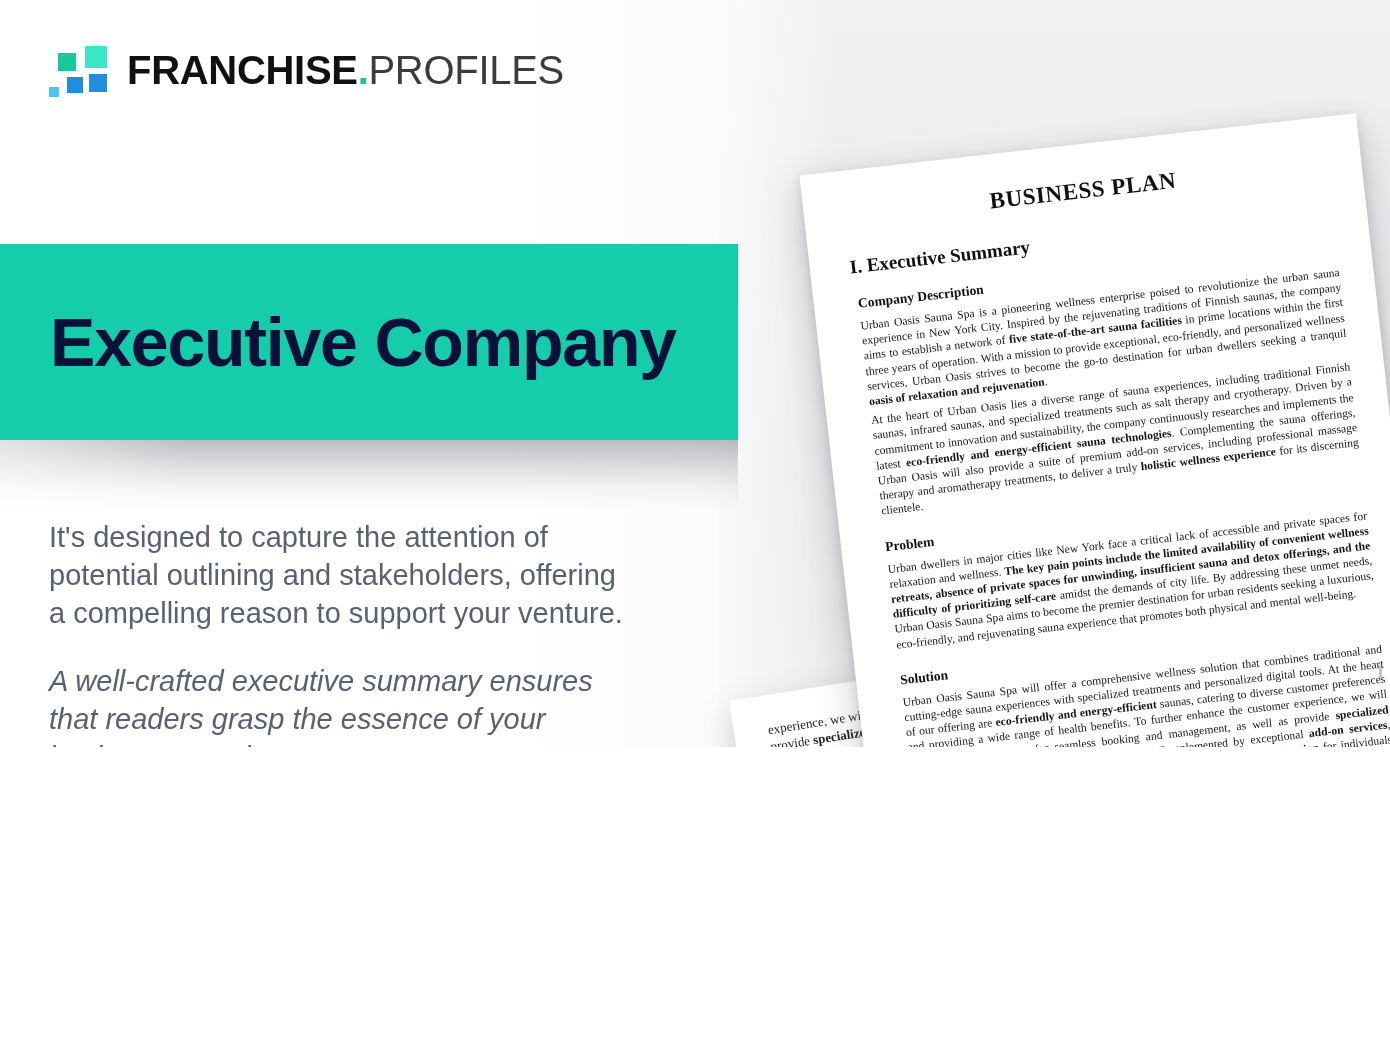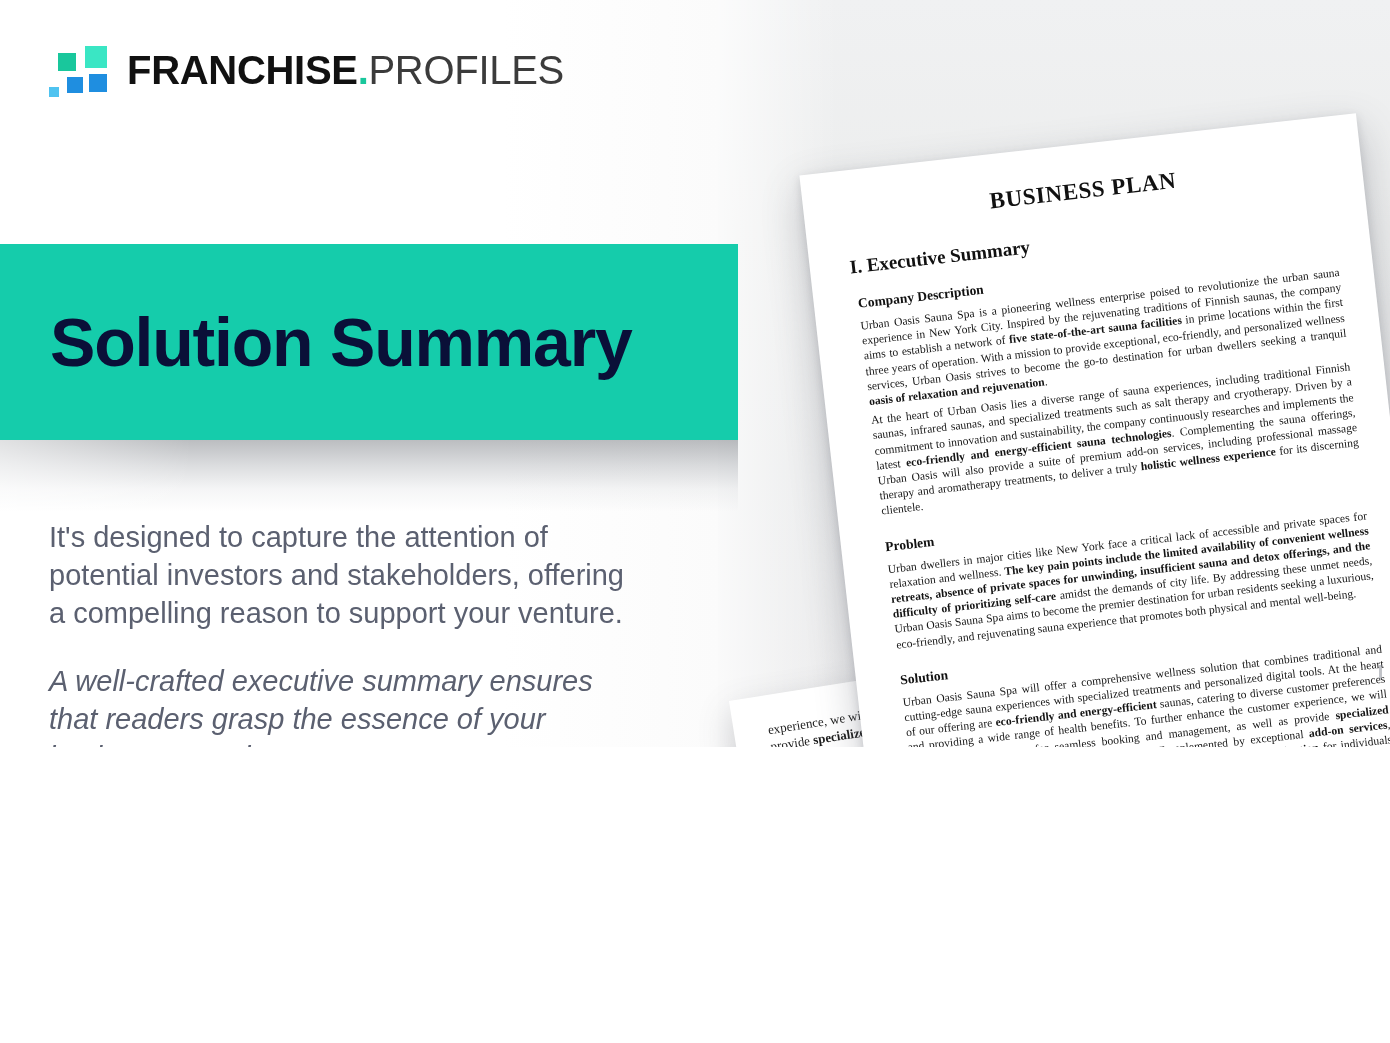--- a/index.html
+++ b/index.html
@@ -267,26 +267,26 @@
       <i class="sq-a"></i>
       <i class="sq-b"></i>
       <i class="sq-c"></i>
       <i class="sq-d"></i>
       <i class="sq-e"></i>
     </span>
     <span class="logo-text"><span class="w1">FRANCHISE</span><span class="dot">.</span><span class="w2">PROFILES</span></span>
   </div>
 
   <div class="banner">
-    <h1 class="banner-title">Solution Summary</h1>
+    <h1 class="banner-title">Executive Company</h1>
   </div>
   <div class="banner-shadow"></div>
 
   <div class="body-copy">
-    <p>It's designed to capture the attention of potential investors and stakeholders, offering a compelling reason to support your venture.</p>
+    <p>It's designed to capture the attention of potential outlining and stakeholders, offering a compelling reason to support your venture.</p>
     <p>A well-crafted executive summary ensures that readers grasp the essence of your business at a glance.</p>
   </div>
 
   <div class="doc-stack">
 
     <div class="page page-back2"></div>
 
     <div class="page page-back">
       <div class="pg-line">experience, we will introduce a <b>mobile app</b> for seamless booking and management, as well as</div>
       <div class="pg-line">provide <b>specialized treatments</b> such as salt therapy and cryotherapy. Complemented by exceptional</div>

